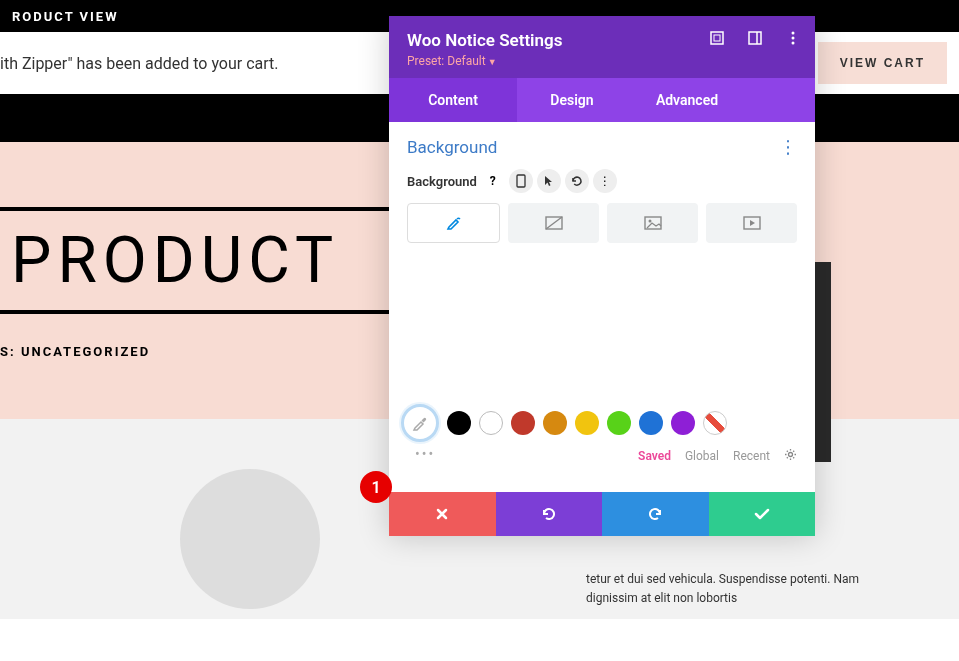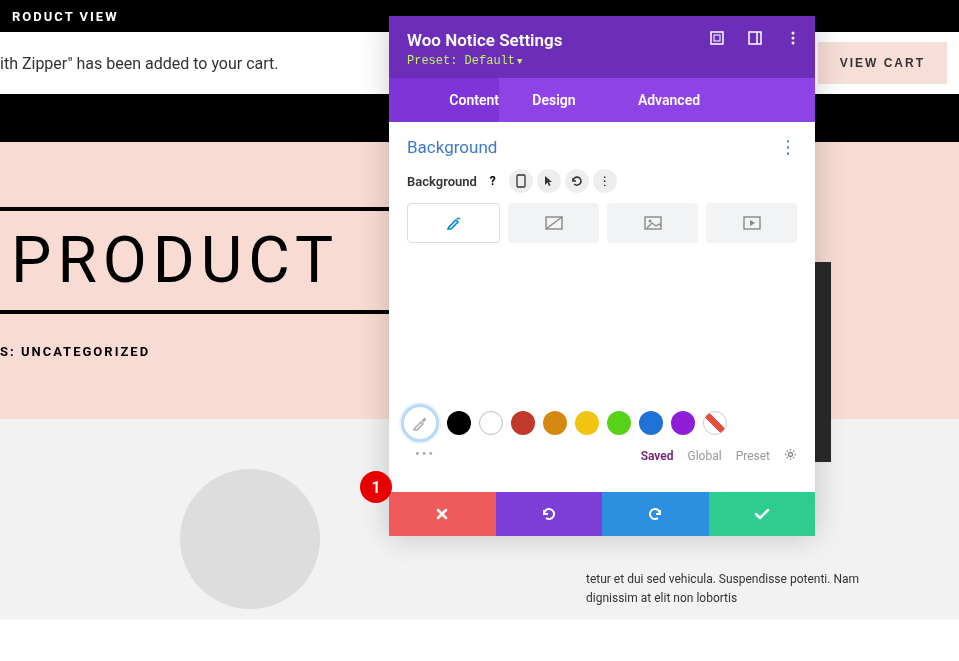--- a/index.html
+++ b/index.html
@@ -24,28 +24,28 @@
 
 
 .lower { background: #f2f2f2; height: 200px; position: relative; }
 .placeholder-circle { position: absolute; top: 50px; left: 180px; width: 140px; height: 140px; border-radius: 50%; background: #ddd; }
 .body-text { position: absolute; left: 586px; top: 570px; width: 320px; font-size: 12px; line-height: 1.6; color: #333; }
 
 
 .panel { position: absolute; top: 0; left: 389px; width: 426px; background: #fff; box-shadow: 0 0 30px rgba(0,0,0,0.2); z-index: 10; margin-top: 16px; }
 .panel-header { background: #6c2eb9; color: #fff; padding: 14px 18px 10px 18px; }
 .panel-title { font-size: 17px; font-weight: 600; }
-.panel-preset { font-size: 12px; color: #bef264; margin-top: 4px; font-family: Liberation Mono, monospace; }
+.panel-preset { font-size: 12px; color: #fca5a5; margin-top: 4px; }
 .panel-preset .caret { font-size: 9px; margin-left: 2px; }
 .panel-header-icons { position: absolute; top: 14px; right: 14px; display: flex; gap: 22px; }
 .panel-header-icons .hicon { width: 16px; height: 16px; display: flex; align-items: center; justify-content: center; cursor: pointer; }
 .panel-tabs { background: #8e43e7; display: flex; }
 .panel-tab { color: #fff; font-size: 14px; font-weight: 600; padding: 14px 0; cursor: pointer; text-align: center; }
 .panel-tab.active { background: #7e34d9; }
-.panel-tab:nth-child(1) { width: 110px; text-align: right; }
+.panel-tab:nth-child(1) { width: 128px; }
 .panel-tab:nth-child(2) { width: 110px; }
 .panel-tab:nth-child(3) { width: 120px; }
 .panel-body { background: #fff; padding: 14px 18px 8px 18px; height: 370px; position: relative; }
 .section-row { display: flex; justify-content: space-between; align-items: center; margin-bottom: 12px; }
 .section-title { color: #3d7bc7; font-size: 17px; font-weight: 400; }
 .section-menu { color: #3d7bc7; font-size: 18px; cursor: pointer; }
 .option-label-row { display: flex; align-items: center; gap: 4px; margin-bottom: 10px; }
 .option-label { font-size: 13px; font-weight: 600; color: #333; }
 .option-icon { width: 24px; height: 24px; display: flex; align-items: center; justify-content: center; border-radius: 50%; font-size: 12px; cursor: pointer; }
 .option-icon.bg { background: #eee; }
@@ -54,21 +54,21 @@
 .bg-type-btn.active { background: #fff; border: 1px solid #ddd; color: #0088e0; }
 
 .swatch-row { position: absolute; bottom: 50px; left: 12px; display: flex; gap: 8px; align-items: center; }
 .eyedropper { width: 38px; height: 38px; border-radius: 50%; border: 3px solid #b9d9f4; background: #fff; display: flex; align-items: center; justify-content: center; cursor: pointer; box-shadow: 0 0 0 2px rgba(185,217,244,0.3); }
 .swatch { width: 24px; height: 24px; border-radius: 50%; cursor: pointer; }
 .swatch.white { border: 1px solid #bbb; }
 .swatch.stripe { background: linear-gradient(45deg, #fff 40%, #e74c3c 40%, #e74c3c 60%, #fff 60%); border: 1px solid #ccc; }
 .dots-more { position: absolute; bottom: 30px; left: 26px; color: #aaa; font-size: 14px; letter-spacing: 2px; cursor: pointer; }
 .swatch-links { position: absolute; bottom: 28px; right: 18px; display: flex; gap: 14px; font-size: 12px; align-items: center; }
 .swatch-links .lnk { color: #999; cursor: pointer; }
-.swatch-links .lnk.active { color: #701a75; font-weight: 600; }
+.swatch-links .lnk.active { color: #ec4899; font-weight: 600; }
 .swatch-links .gear { color: #888; cursor: pointer; }
 
 .panel-footer { display: flex; }
 .pf-btn { flex: 1; height: 44px; border: none; color: #fff; font-size: 16px; display: flex; align-items: center; justify-content: center; cursor: pointer; }
 .pf-cancel { background: #ef5a5a; }
 .pf-undo { background: #7c3ed6; }
 .pf-redo { background: #2d8fe0; }
 .pf-ok { background: #2ecc8f; }
 
 
@@ -212,21 +212,21 @@
       <div class="swatch" style="background:#f1c40f"></div>
       <div class="swatch" style="background:#58d219"></div>
       <div class="swatch" style="background:#1f72d6"></div>
       <div class="swatch" style="background:#8e1fd6"></div>
       <div class="swatch stripe"></div>
     </div>
     <div class="dots-more">•••</div>
     <div class="swatch-links">
       <span class="lnk active">Saved</span>
       <span class="lnk">Global</span>
-      <span class="lnk">Preset</span>
+      <span class="lnk">Recent</span>
       <span class="gear">
         <svg width="13" height="13" viewBox="0 0 13 13">
             <circle cx="6.5" cy="6.5" r="2" fill="none" stroke="#888" stroke-width="1.3"></circle>
             <path d="M6.5 1 L6.5 2.5 M6.5 10.5 L6.5 12 M1 6.5 L2.5 6.5 M10.5 6.5 L12 6.5 M2.8 2.8 L3.8 3.8 M9.2 9.2 L10.2 10.2 M10.2 2.8 L9.2 3.8 M3.8 9.2 L2.8 10.2" stroke="#888" stroke-width="1.3"></path>
           </svg>
       </span>
     </div>
   </div>
   <div class="panel-footer">
     <button class="pf-btn pf-cancel">

